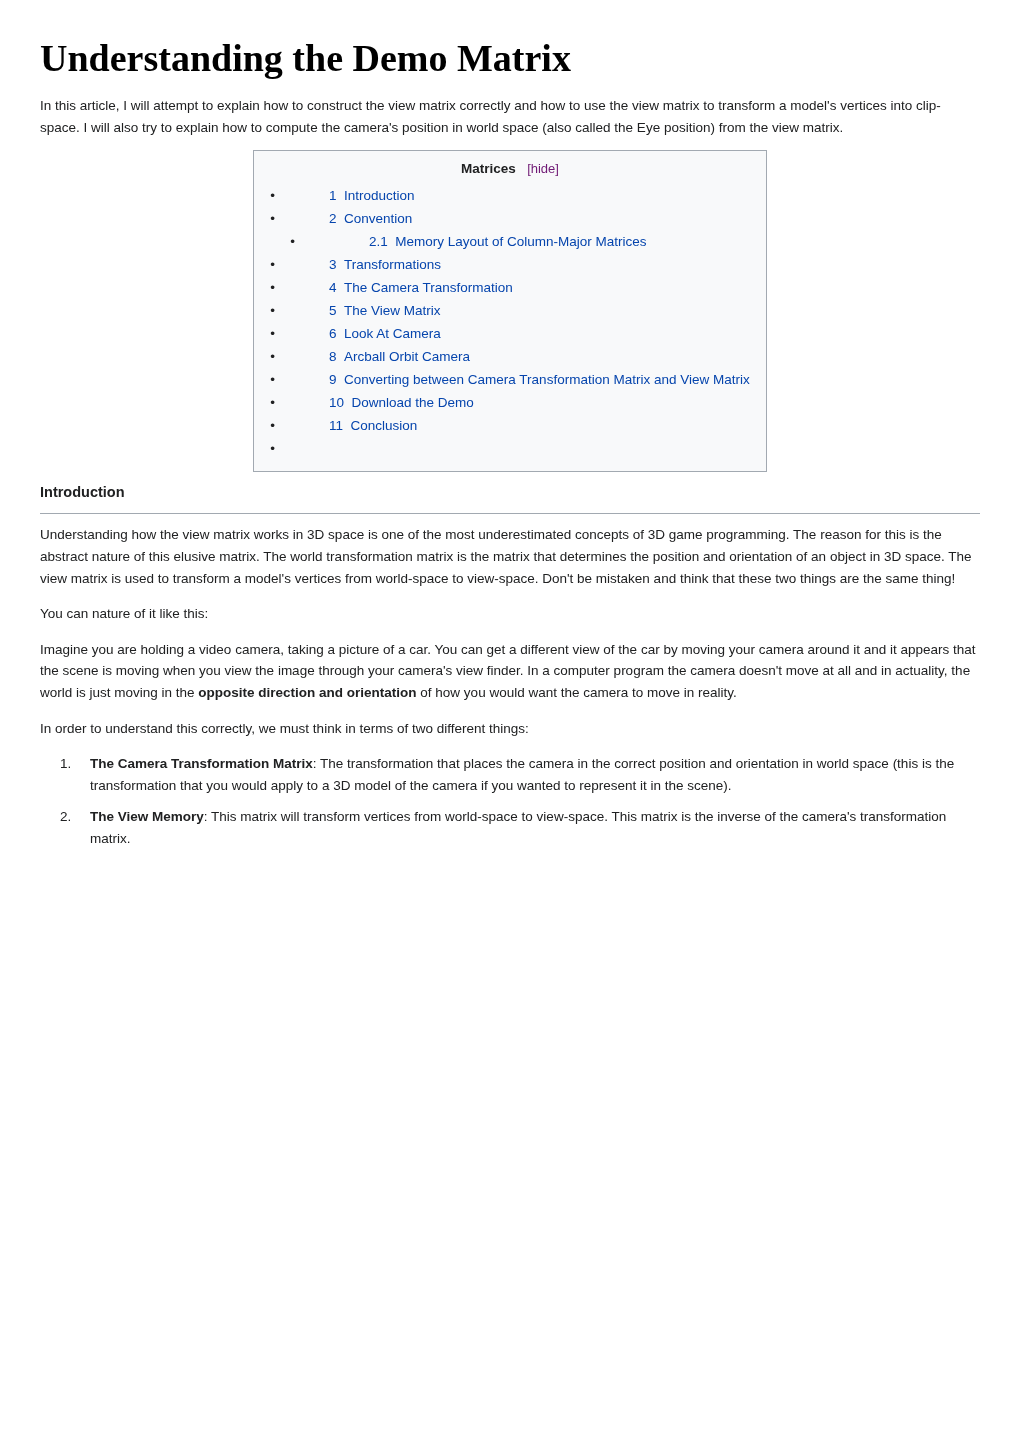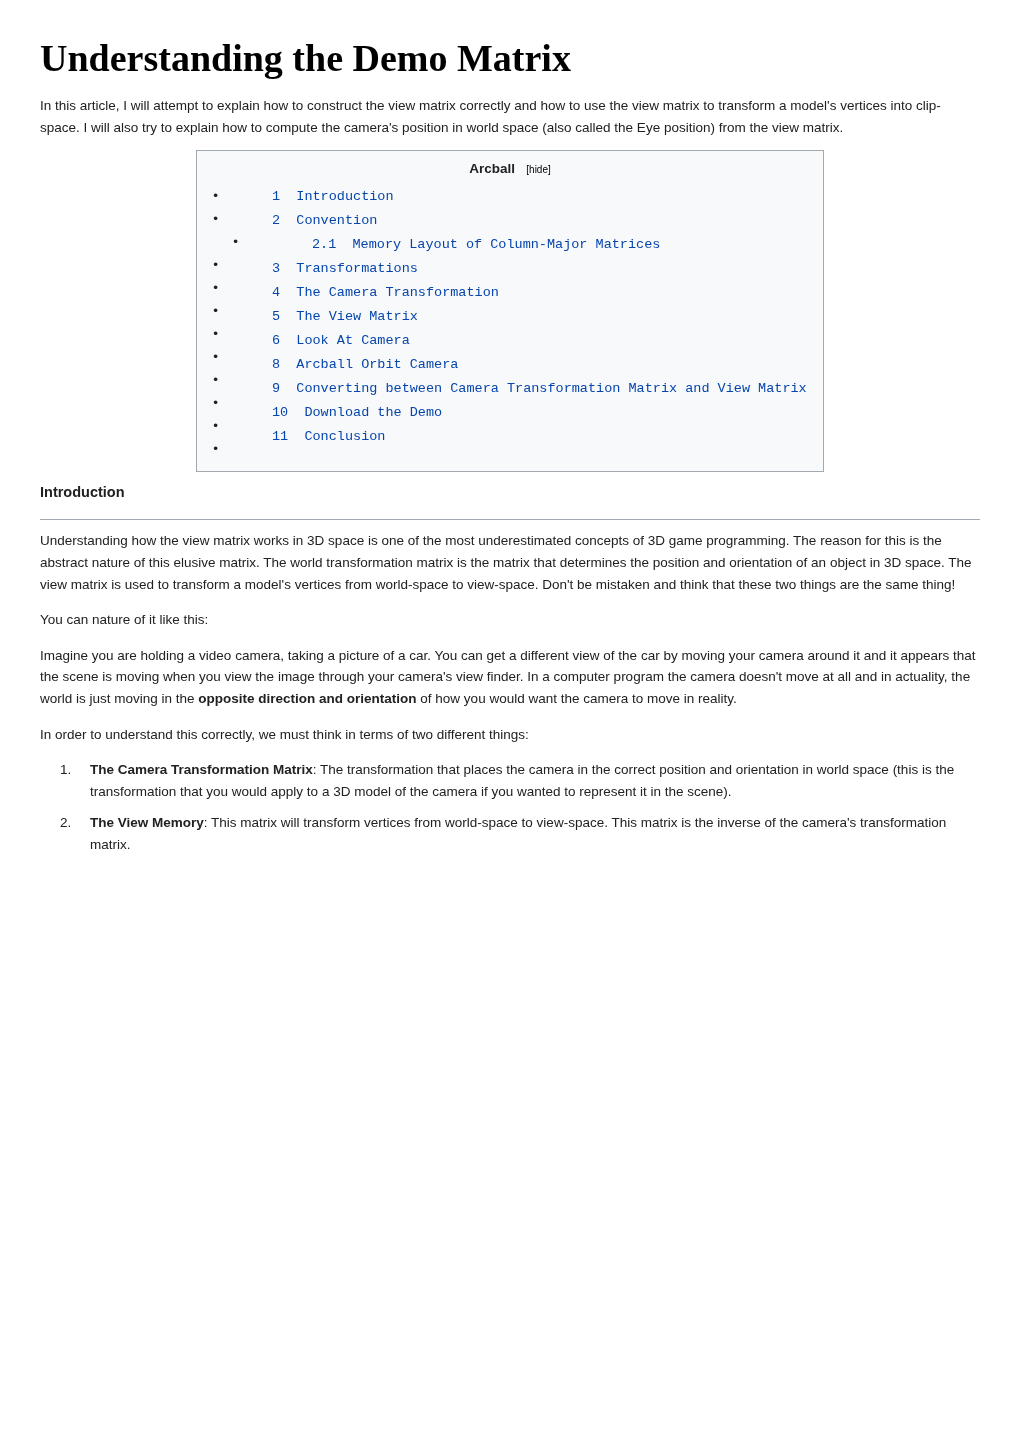--- a/index.html
+++ b/index.html
@@ -35,29 +35,28 @@
 
     .toc-title {
       text-align: center;
       font-weight: bold;
       margin-bottom: 6px;
     }
 
     .toc-link {
       color: #0645ad;
       text-decoration: none;
-      font-family: Liberation Mono, monospace;
     }
 
     .section-heading {
       font-size: 14.5px;
       font-weight: bold;
       margin: 10px 0 10px 0;
       border-bottom: 1px solid #a2a9b1;
-      padding-bottom: 16px;
+      padding-bottom: 10px;
     }
 
     .content-section {
       margin-top: 8px;
     }
 
     .content-paragraph {
       font-size: 13.5px;
       margin-bottom: 14px;
       line-height: 1.6;
@@ -112,23 +111,23 @@
 </head>
 <body>
 
 <h1>Understanding the Demo Matrix</h1>
 
 <p class="intro-paragraph">In this article, I will attempt to explain how to construct the view matrix correctly and how to use the view matrix to transform a model's vertices into clip-space.  I will also try to explain how to compute the camera's position in world space (also called the Eye position) from the view matrix.</p>
 
 <div class="toc-outer">
   <div class="toc-wrapper">
     <div class="toc-title">
-      <span>Arcball</span>
+      <span>Matrices</span>
       <span>&nbsp;</span>
-      <span style="color:#000000; cursor:pointer; font-weight:normal; font-size:10px;">[hide]</span>
+      <span style="color:#701a75; cursor:pointer; font-weight:normal; font-size:13px;">[hide]</span>
     </div>
 
     <div style="display:flex; flex-direction:row;">
 
       <div style="display:flex; flex-direction:column; padding-right:4px;">
         <span style="line-height:1.7;">•</span>
         <span style="line-height:1.7;">•</span>
         <span style="line-height:1.7; padding-left:20px;">•</span>
         <span style="line-height:1.7;">•</span>
         <span style="line-height:1.7;">•</span>

